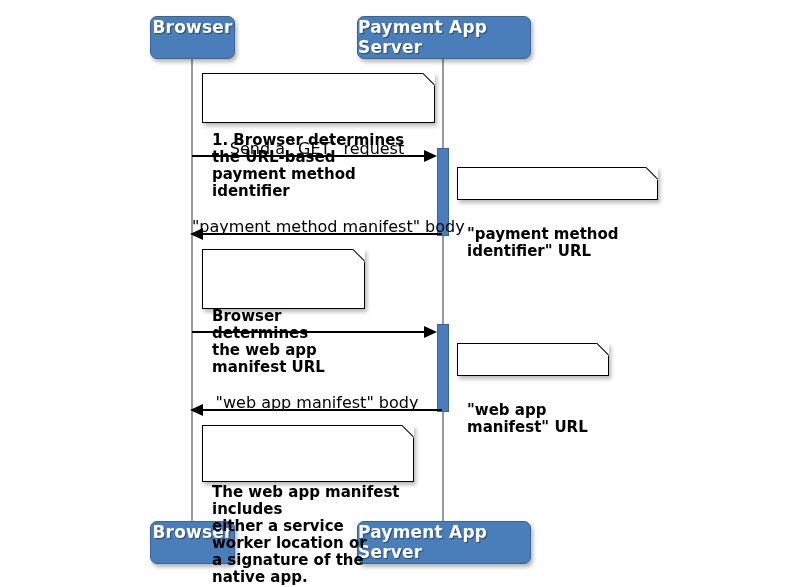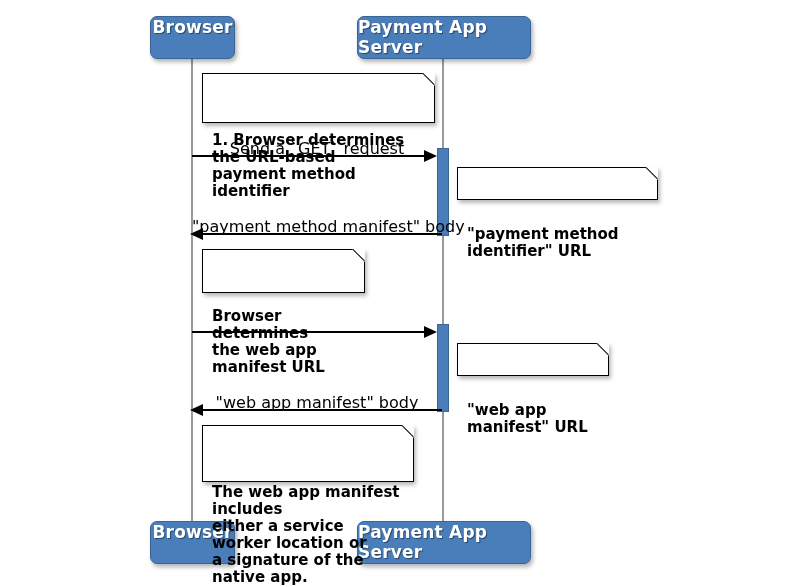--- a/index.html
+++ b/index.html
@@ -170,21 +170,21 @@
     <span class="fold-edge"></span>
     <span class="note-text">"payment method identifier" URL</span>
   </div>
 
   <div class="msg-label" style="left:192px; top:217px; width:250px;">
     <span>"payment method manifest" body</span>
   </div>
   <div class="msg" style="left:199px; top:233px; width:243px;"></div>
   <div class="arrowhead left" style="left:190px; top:228px;"></div>
 
-  <div class="note" style="left:202px; top:249px; width:163px; height:44px;">
+  <div class="note" style="left:202px; top:249px; width:163px; height:60px;">
     <span class="fold"></span>
     <span class="fold-edge"></span>
     <span class="note-text">Browser determines
 the web app manifest URL</span>
   </div>
 
   <div class="msg" style="left:192px; top:331px; width:243px;"></div>
   <div class="arrowhead right" style="left:424px; top:326px;"></div>
 
   <div class="note" style="left:457px; top:343px; width:152px; height:33px;">

